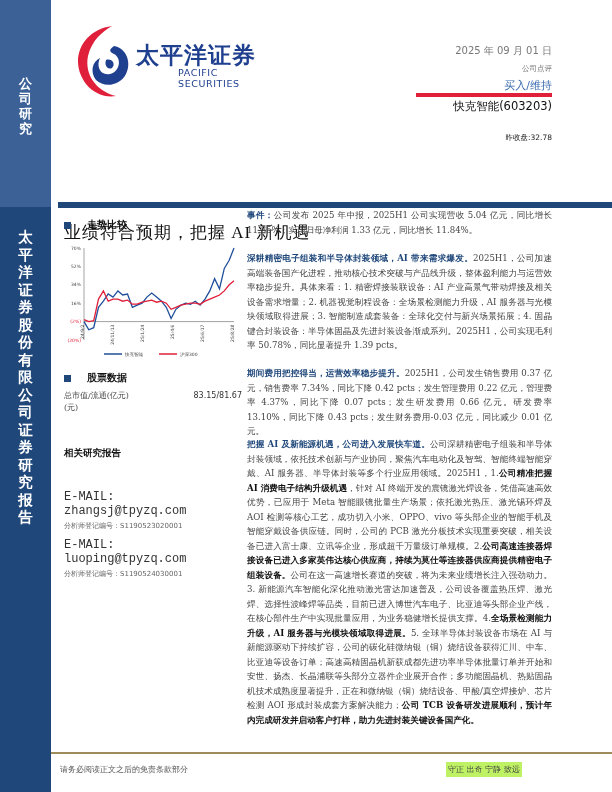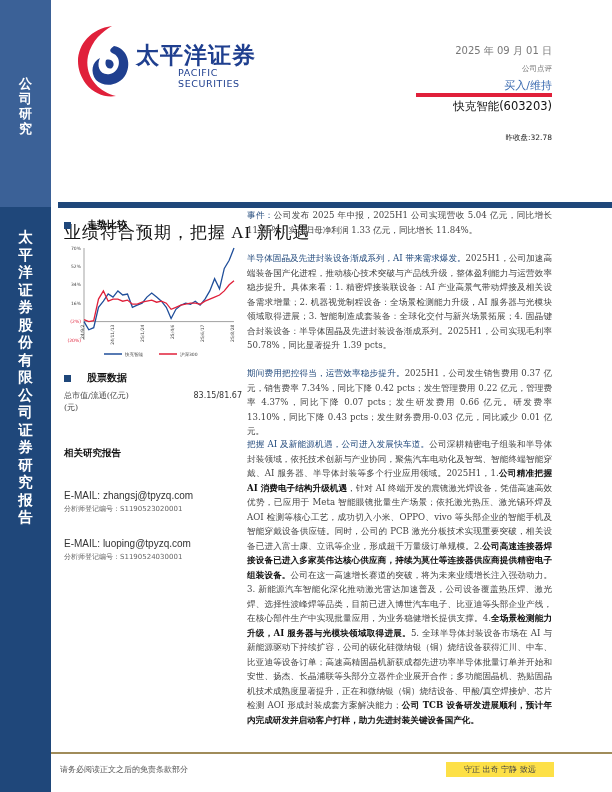--- a/index.html
+++ b/index.html
@@ -34,34 +34,34 @@
   .chart svg { overflow:visible; }
   .tick { font-size:4.5px; fill:#444; }
   .tick.neg { fill:#e0203a; }
 
   .stock-table { position:absolute; left:64px; top:390px; width:178px; font-size:8px; color:#444; font-family:"DejaVu Serif", serif; }
   .stock-row { display:flex; justify-content:space-between; line-height:12px; }
   .stock-row .v { color:#333; font-family:"DejaVu Sans", sans-serif; font-size:8px; }
 
   .analyst { position:absolute; left:64px; width:180px; }
   .analyst .nm { font-size:10px; font-weight:bold; font-family:"DejaVu Serif", serif; color:#111; }
-  .analyst .em { font-size:10px; color:#333; margin-top:3px; font-family:Liberation Sans, sans-serif; }
+  .analyst .em { font-size:12px; color:#333; margin-top:3px; font-family:Liberation Mono, monospace; }
   .analyst .rg { font-size:7px; color:#666; margin-top:3px; }
 
   .body-text { position:absolute; left:247px; width:305px; font-size:8.6px; line-height:14.5px; color:#444; font-family:"DejaVu Serif", serif; text-align:justify; }
-  .body-text .bb { color:#1f477a; font-weight:normal; }
+  .body-text .bb { color:#1f477a; font-weight:bold; }
   .body-text .bk { color:#111; font-weight:bold; }
   .p1 { top:208px; }
   .p2 { top:251px; }
   .p3 { top:366px; }
   .p4 { top:437px; }
 
   .footer-line { position:absolute; left:51px; top:752px; width:561px; height:2px; background:#a08c5a; }
   .footer-left { position:absolute; left:60px; top:764px; font-size:8px; color:#555; font-family:"DejaVu Serif", serif; }
-  .footer-right { position:absolute; left:446px; top:762px; font-size:8px; color:#444; background:#fde047; padding:2px 18px; font-family:"DejaVu Serif", serif; }
+  .footer-right { position:absolute; left:446px; top:762px; font-size:8px; color:#444; background:#bef264; padding:2px 2px; font-family:"DejaVu Serif", serif; }
 </style>
 </head>
 <body>
 
 <div class="side-top"></div>
 <div class="side-bot"></div>
 <div class="vtext vt1" id="vt1">
     <span>公</span>
     <span>司</span>
     <span>研</span>
@@ -159,21 +159,21 @@
 </div>
 <div class="analyst" style="top:535px">
   <div class="em">E-MAIL: luoping@tpyzq.com</div>
   <div class="rg">分析师登记编号：S1190524030001</div>
 </div>
 
 <div class="body-text p1">
   <span class="bb">事件：</span><span>公司发布 2025 年中报，2025H1 公司实现营收 5.04 亿元，同比增长 11.85%；实现归母净利润 1.33 亿元，同比增长 11.84%。</span>
 </div>
 <div class="body-text p2">
-  <span class="bb">半导体固晶及先进封装设备渐成系列，AI 带来需求爆发。</span><span>2025H1，公司加速高端装备国产化进程，推动核心技术突破与产品线升级，整体盈利能力与运营效率稳步提升。具体来看：1. 精密焊接装联设备：AI 产业高景气带动焊接及相关设备需求增量；2. 机器视觉制程设备：全场景检测能力升级，AI 服务器与光模块领域取得进展；3. 智能制造成套装备：全球化交付与新兴场景拓展；4. 固晶键合封装设备：半导体固晶及先进封装设备渐成系列。2025H1，公司实现毛利率 50.78%，同比显著提升 1.39 pcts。</span>
+  <span class="bb">深耕精密电子组装和半导体封装领域，AI 带来需求爆发。</span><span>2025H1，公司加速高端装备国产化进程，推动核心技术突破与产品线升级，整体盈利能力与运营效率稳步提升。具体来看：1. 精密焊接装联设备：AI 产业高景气带动焊接及相关设备需求增量；2. 机器视觉制程设备：全场景检测能力升级，AI 服务器与光模块领域取得进展；3. 智能制造成套装备：全球化交付与新兴场景拓展；4. 固晶键合封装设备：半导体固晶及先进封装设备渐成系列。2025H1，公司实现毛利率 50.78%，同比显著提升 1.39 pcts。</span>
 </div>
 <div class="body-text p3">
   <span class="bb">期间费用把控得当，运营效率稳步提升。</span><span>2025H1，公司发生销售费用 0.37 亿元，销售费率 7.34%，同比下降 0.42 pcts；发生管理费用 0.22 亿元，管理费率 4.37%，同比下降 0.07 pcts；发生研发费用 0.66 亿元。研发费率 13.10%，同比下降 0.43 pcts；发生财务费用-0.03 亿元，同比减少 0.01 亿元。</span>
 </div>
 <div class="body-text p4">
   <span class="bb">把握 AI 及新能源机遇，公司进入发展快车道。</span><span>公司深耕精密电子组装和半导体封装领域，依托技术创新与产业协同，聚焦汽车电动化及智驾、智能终端智能穿戴、AI 服务器、半导体封装等多个行业应用领域。2025H1，1.</span><span class="bk">公司精准把握 AI 消费电子结构升级机遇</span><span>，针对 AI 终端开发的震镜激光焊设备，凭借高速高效优势，已应用于 Meta 智能眼镜批量生产场景；依托激光热压、激光锡环焊及 AOI 检测等核心工艺，成功切入小米、OPPO、vivo 等头部企业的智能手机及智能穿戴设备供应链。同时，公司的 PCB 激光分板技术实现重要突破，相关设备已进入富士康、立讯等企业，形成超千万量级订单规模。2.</span><span class="bk">公司高速连接器焊接设备已进入多家英伟达核心供应商，持续为莫仕等连接器供应商提供精密电子组装设备。</span><span>公司在这一高速增长赛道的突破，将为未来业绩增长注入强劲动力。3. 新能源汽车智能化深化推动激光雷达加速普及，公司设备覆盖热压焊、激光焊、选择性波峰焊等品类，目前已进入博世汽车电子、比亚迪等头部企业产线，在核心部件生产中实现批量应用，为业务稳健增长提供支撑。4.</span><span class="bk">全场景检测能力升级，AI 服务器与光模块领域取得进展。</span><span>5. 全球半导体封装设备市场在 AI 与新能源驱动下持续扩容，公司的碳化硅微纳银（铜）烧结设备获得汇川、中车、比亚迪等设备订单；高速高精固晶机新获成都先进功率半导体批量订单并开始和安世、扬杰、长晶浦联等头部分立器件企业展开合作；多功能固晶机、热贴固晶机技术成熟度显著提升，正在和微纳银（铜）烧结设备、甲酸/真空焊接炉、芯片检测 AOI 形成封装成套方案解决能力；</span><span class="bk">公司 TCB 设备研发进展顺利，预计年内完成研发并启动客户打样，助力先进封装关键设备国产化。</span>
 </div>
 
 <div class="footer-line"></div>
 <div class="footer-left">请务必阅读正文之后的免责条款部分</div>

